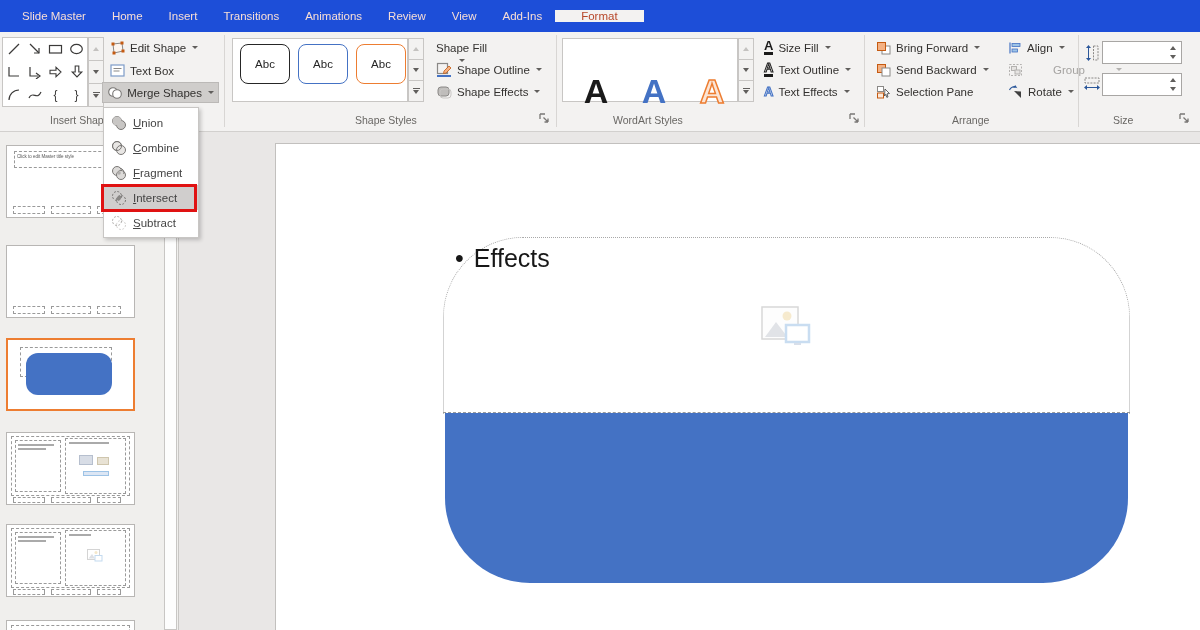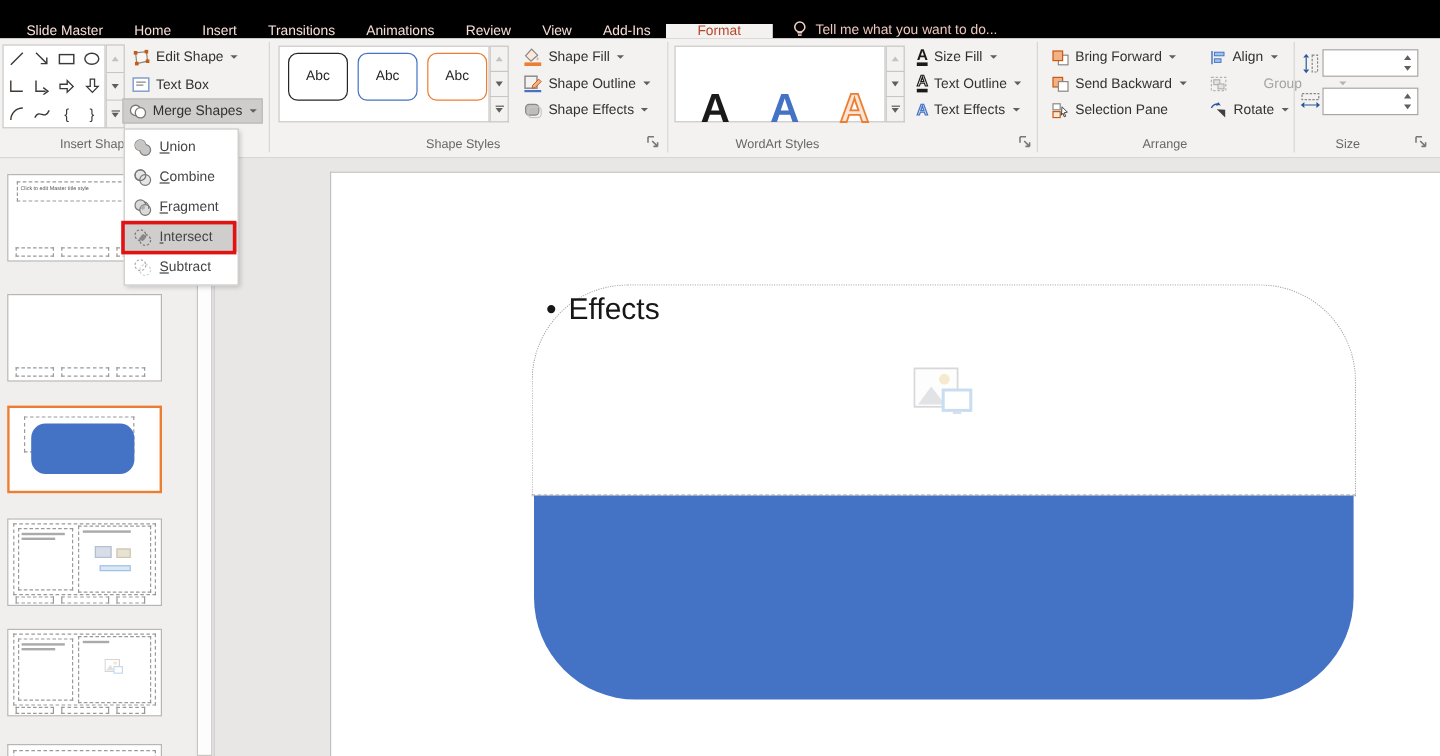--- a/index.html
+++ b/index.html
@@ -1,21 +1,21 @@
 <!DOCTYPE html>
 <html><head>
 <meta charset="utf-8">
 <style>
   * { margin:0; padding:0; box-sizing:border-box; }
   html,body { width:1200px; height:630px; overflow:hidden; }
   body { font-family:"Liberation Sans","DejaVu Sans",sans-serif; background:#e9e7e6; position:relative; }
   .abs { position:absolute; }
 
   
-  #titlebar { position:absolute; left:0; top:0; width:1200px; height:32px; background:#000000; display:flex; align-items:flex-end; }
+  #titlebar { position:absolute; left:0; top:0; width:1200px; height:32px; background:#1d4ed8; display:flex; align-items:center; }
   .tab { color:#f7ded6; font-size:11.5px; padding:0 13px; display:flex; align-items:center; cursor:default; }
   .tab.first { padding-left:22px; }
   .tab.active { background:#f3f2f1; color:#b7472a; padding:0 26px; }
   #tellme { display:flex; align-items:center; gap:7px; color:#f0c9bd; font-size:11.5px; padding-left:16px; }
 
   
   #ribbon { position:absolute; left:0; top:32px; width:1200px; height:100px; background:#f3f2f1; border-bottom:1px solid #d2d0ce; }
   .vdiv { position:absolute; top:3px; height:92px; width:1px; background:#d8d6d4; }
   .grplabel { position:absolute; top:82px; font-size:10.5px; color:#696764; white-space:nowrap; }
   .launcher { position:absolute; top:80px; width:12px; height:12px; }
@@ -75,28 +75,20 @@
 <div id="titlebar">
   <div class="tab first">Slide Master</div>
   <div class="tab">Home</div>
   <div class="tab">Insert</div>
   <div class="tab">Transitions</div>
   <div class="tab">Animations</div>
   <div class="tab">Review</div>
   <div class="tab">View</div>
   <div class="tab">Add-Ins</div>
   <div class="tab active">Format</div>
-  <div id="tellme">
-    <svg width="13" height="15" viewBox="0 0 13 15">
-      <circle cx="6.5" cy="5.5" r="4.2" fill="none" stroke="#f3cfc4" stroke-width="1.3"></circle>
-      <rect x="4.5" y="9.5" width="4" height="1.4" fill="#f3cfc4"></rect>
-      <rect x="5" y="11.6" width="3" height="1.3" fill="#f3cfc4"></rect>
-    </svg>
-    <span>Tell me what you want to do...</span>
-  </div>
 </div>
 
 <div id="ribbon">
 
   <div class="gallerybox" style="left:2px; top:5px; width:86px; height:70px;">
     <div id="shape-gallery">
       <div class="cell">
           <svg width="14" height="14">
             <line x1="2" y1="12" x2="12" y2="2" stroke="#3b3a39" stroke-width="1.2"></line>
           </svg>
@@ -209,21 +201,21 @@
     <div class="scrollbtn">
         <span class="tri-down"></span>
       </div>
     <div class="scrollbtn">
         <span class="morebtn">
           <span class="morebar"></span>
           <span class="tri-down"></span>
         </span>
       </div>
   </div>
-  <div class="ribbtn" style="left:432px; top:5px;">
+  <div class="ribbtn" style="left:432px; top:5px;flex-direction:column;">
     <svg width="16" height="15">
         <path d="M7 1 L12 6 L6.5 11 L2 6.5 Z" fill="#fde9d9" stroke="#8a8886"></path>
         <path d="M12 7 q2 2.5 0 3.5 q-2 -1 0 -3.5" fill="#c8c6c4"></path>
         <rect x="1" y="12" width="14" height="3" fill="#ed7d31"></rect>
       </svg>
     <span>Shape Fill</span>
       <span class="dar"></span>
   </div>
   <div class="ribbtn" style="left:432px; top:27px;">
     <svg width="16" height="15">

